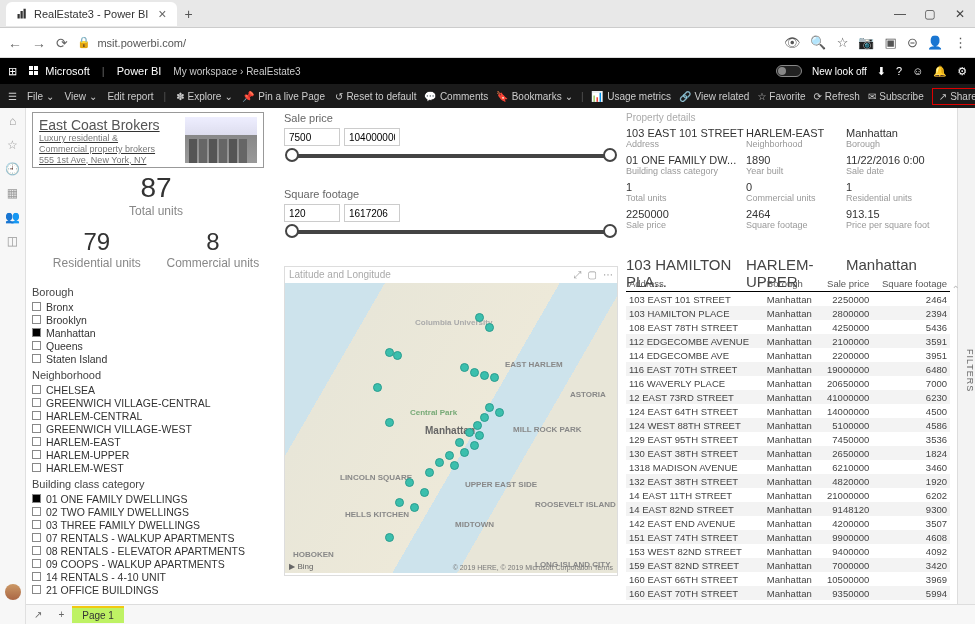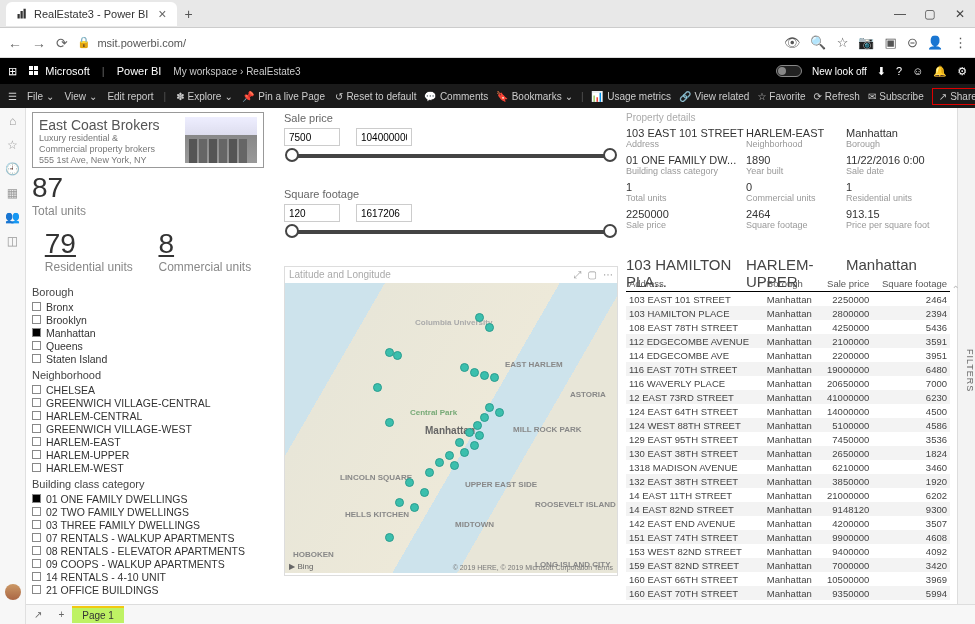--- a/index.html
+++ b/index.html
@@ -41,41 +41,41 @@
 .rail-bottom { margin-top: auto; margin-bottom: 24px; }
 .rail-avatar { width: 16px; height: 16px; border-radius: 50%; background: linear-gradient(#c96, #a64); }
 
 .canvas { flex: 1; position: relative; background: #fff; }
 .filters-tab { position: absolute; right: 0; top: 0; width: 18px; height: 100%; background: #f3f3f3; border-left: 1px solid #ddd; writing-mode: vertical-rl; text-align: center; font-size: 9px; color: #666; padding-top: 10px; letter-spacing: 1px; }
 
 
 .report { position: absolute; inset: 0 18px 20px 0; padding: 6px 6px 0 6px; }
 
 .broker-card { position: absolute; top: 4px; left: 6px; width: 232px; height: 56px; border: 1px solid #999; padding: 4px 6px; display: flex; }
-.broker-text { flex: 1; }
+.broker-text { flex: 1; text-decoration: underline; }
 .broker-title { font-size: 14px; color: #555; }
 .broker-sub { font-size: 9px; color: #777; line-height: 1.2; }
 .broker-img { width: 72px; height: 46px; background: linear-gradient(180deg, #eef 0%, #dde 40%, #888 40%, #999 100%); position: relative; }
 .broker-img::before { content:''; position:absolute; bottom:0; left:4px; width:8px; height:24px; background:#555; box-shadow: 10px 0 0 #666, 20px 0 0 #555, 30px 0 0 #666, 40px 0 0 #555, 50px 0 0 #666; }
 
-.kpis { position: absolute; top: 64px; left: 6px; width: 232px; }
+.kpis { position: absolute; top: 64px; left: 14px; width: 232px; text-align: center; }
 .kpi-big { font-size: 28px; color: #333; }
 .kpi-label { font-size: 12px; color: #888; }
 .kpi-row { display: flex; justify-content: space-around; margin-top: 10px; }
-.kpi-sm { font-size: 28px; text-decoration: underline; }
+.kpi-sm { font-size: 24px; }
 
 .filters { position: absolute; top: 174px; left: 6px; width: 244px; font-size: 10.5px; color: #333; }
 .filter-title { font-size: 11px; color: #444; margin: 4px 0 2px; }
 .filter-item { display: flex; align-items: center; gap: 5px; padding: 0.5px 0; }
 .cb { width: 9px; height: 9px; border: 1px solid #888; flex-shrink: 0; }
 .cb.checked { background: #000; }
 
 .slider-block { position: absolute; left: 258px; width: 334px; }
 .slider-title { font-size: 11px; color: #666; margin-bottom: 4px; }
-.slider-inputs { display: flex; gap: 16px; margin-bottom: 6px; align-items: flex-end; }
+.slider-inputs { display: flex; gap: 4px; margin-bottom: 6px; align-items: flex-end; }
 .slider-inputs input { width: 56px; height: 18px; border: 1px solid #ccc; font-size: 10px; padding: 0 4px; }
 .slider-track { height: 4px; background: #444; position: relative; margin: 8px 8px; }
 .slider-thumb { width: 14px; height: 14px; border: 2px solid #444; background: #fff; border-radius: 50%; position: absolute; top: -6px; }
 
 .map-block { position: absolute; top: 158px; left: 258px; width: 334px; height: 310px; border: 1px solid #ddd; }
 .map-title { font-size: 10px; color: #aaa; padding: 2px 4px; display: flex; }
 .map-title-icons { margin-left: auto; display: flex; gap: 6px; color: #999; }
 .map { width: 100%; height: 290px; background: linear-gradient(120deg, #cde3ec 0%, #cde3ec 20%, #e8e6d8 20%, #ede9d9 55%, #cde3ec 55%, #cde3ec 68%, #e8e6d8 68%, #e8e6d8 100%); position: relative; overflow: hidden; }
 .map-label { position: absolute; font-size: 8px; color: #888; font-weight: 700; margin-top: 27px; }
 .dot { position: absolute; width: 9px; height: 9px; background: #3bbfad; border: 1px solid #2a9d8f; border-radius: 50%; }
@@ -557,21 +557,21 @@
               </tr>
               <tr>
                 <td>1318 MADISON AVENUE</td>
                 <td>Manhattan</td>
                 <td class="num">6210000</td>
                 <td class="num">3460</td>
               </tr>
               <tr class="alt">
                 <td>132 EAST 38TH STREET</td>
                 <td>Manhattan</td>
-                <td class="num">3850000</td>
+                <td class="num">4820000</td>
                 <td class="num">1920</td>
               </tr>
               <tr>
                 <td>14 EAST 11TH STREET</td>
                 <td>Manhattan</td>
                 <td class="num">21000000</td>
                 <td class="num">6202</td>
               </tr>
               <tr class="alt">
                 <td>14 EAST 82ND STREET</td>

